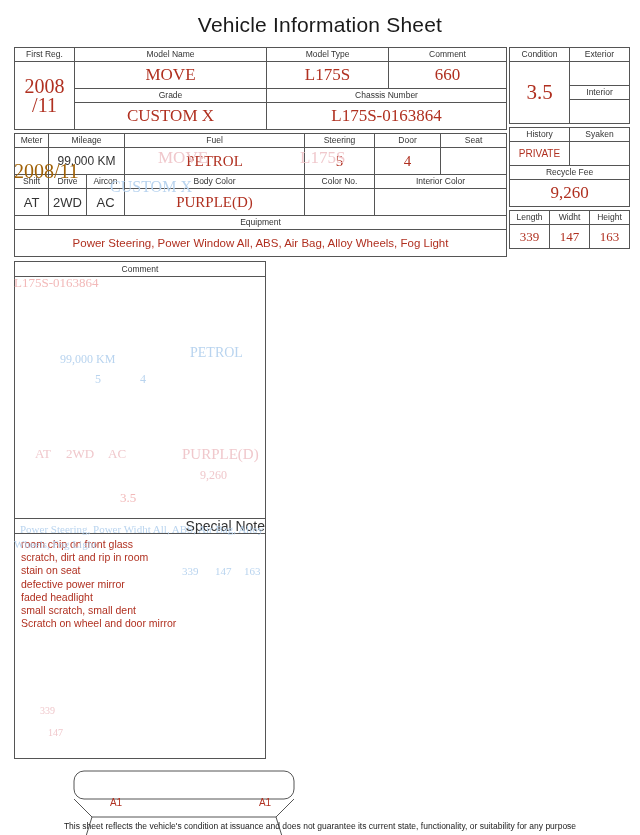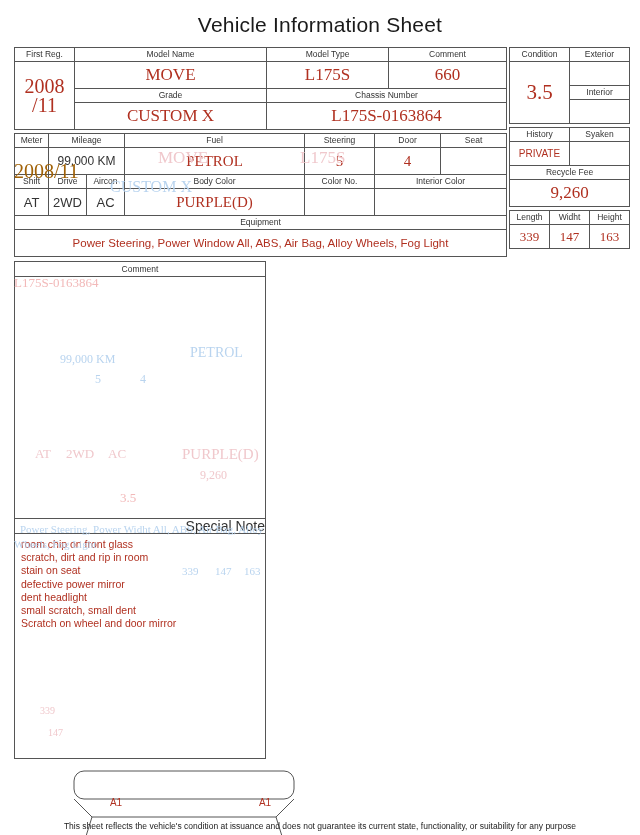--- a/index.html
+++ b/index.html
@@ -351,21 +351,21 @@
 
     <div class="comment-col">
       <div class="comment-head">Comment</div>
       <div class="comment-body"></div>
       <div class="specialnote-head">Special Note</div>
       <div class="specialnote-body">
         <div>room chip on front glass</div>
         <div>scratch, dirt and rip in room</div>
         <div>stain on seat</div>
         <div>defective power mirror</div>
-        <div>dent headlight</div>
+        <div>faded headlight</div>
         <div>small scratch, small dent</div>
         <div>Scratch on wheel and door mirror</div>
       </div>
     </div>
 
     <div class="diagram-col">
       <svg width="360" height="498" viewBox="0 0 360 498">
         <g class="dg-line">
 
           <rect x="60" y="12" width="220" height="28" rx="10"></rect>

